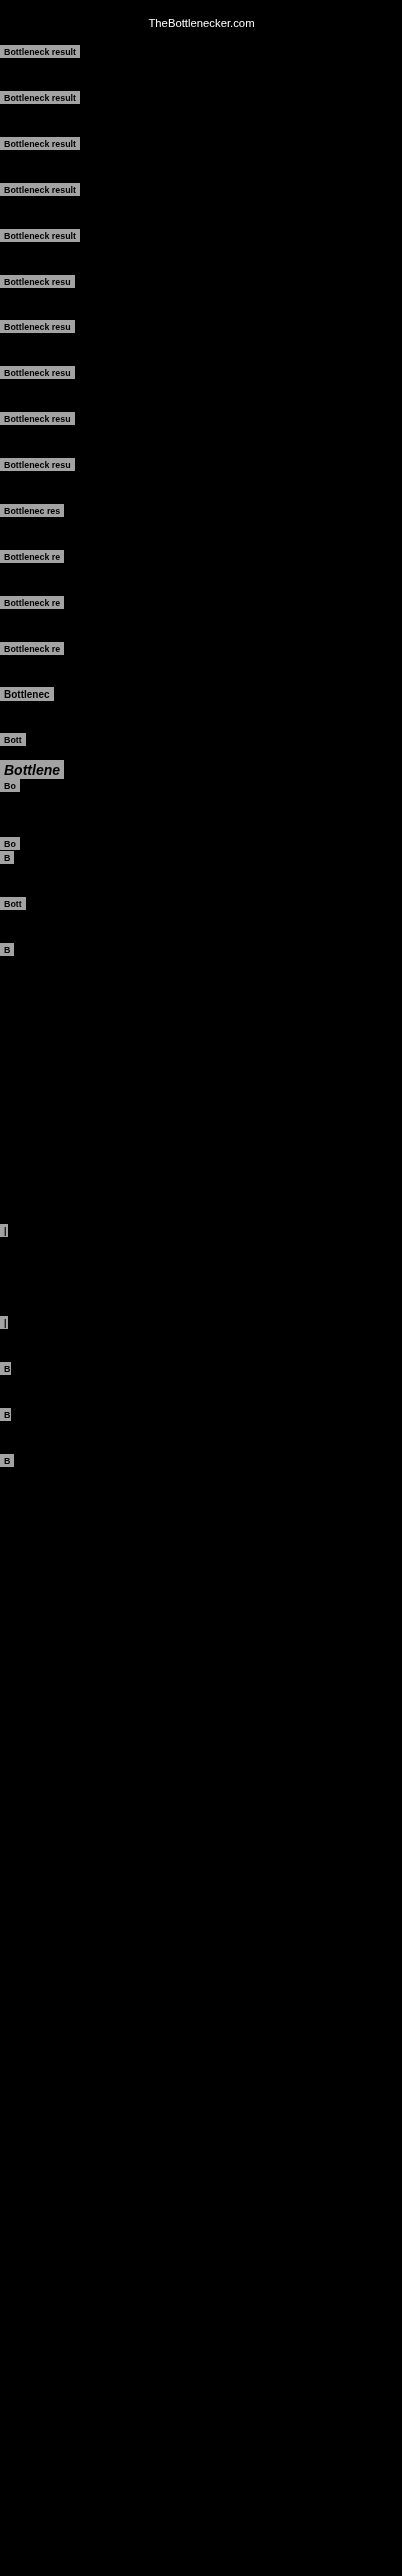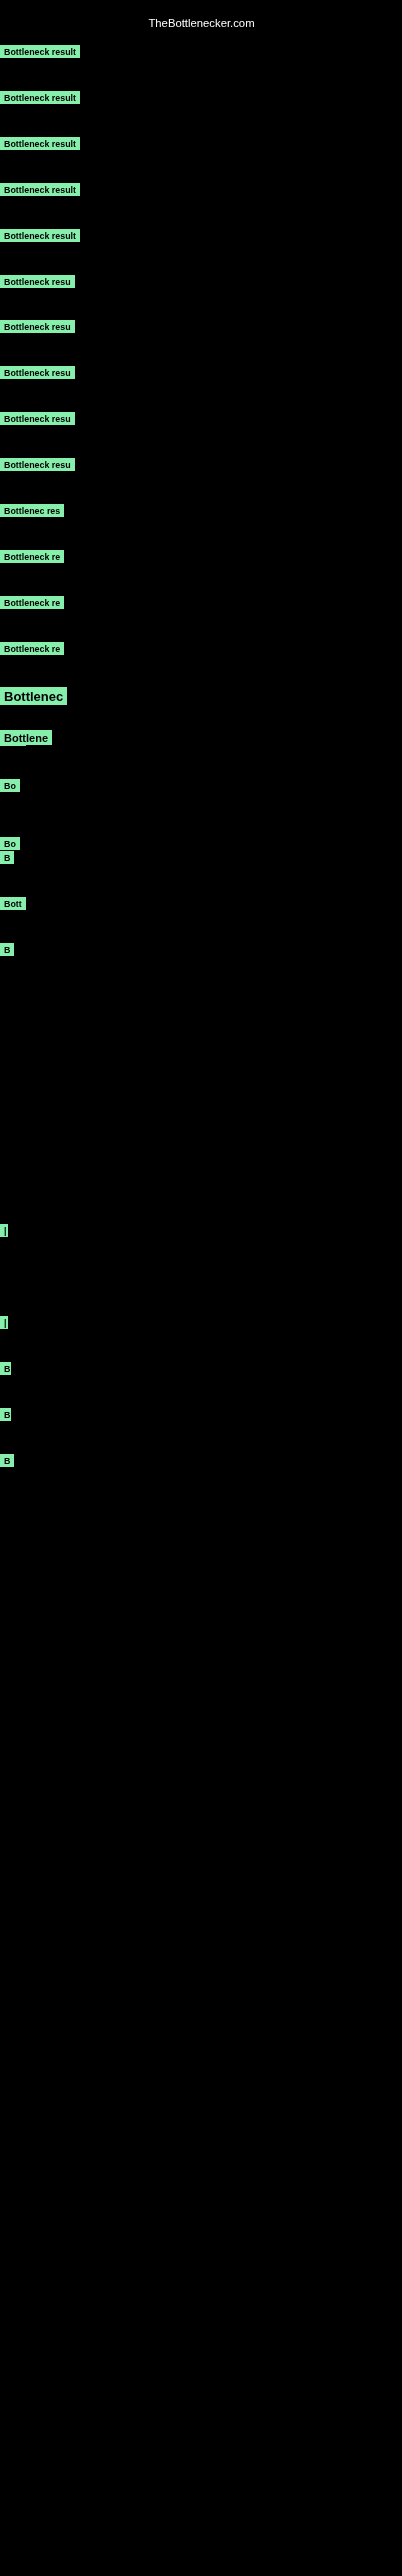--- a/index.html
+++ b/index.html
@@ -23,21 +23,21 @@
       right: 0;
       text-align: center;
       color: #ffffff;
       font-size: 11.3px;
       font-weight: normal;
       margin-top: 11px;
     }
 
     .bottleneck-badge {
       position: absolute;
-      background-color: #86efac;
+      background-color: #a3a3a3;
       color: #000000;
       font-size: 8.9px;
       font-weight: bold;
       padding: 1.6px 4px;
       left: 0;
       display: inline-block;
       white-space: nowrap;
     }
   </style>
 </head>
@@ -52,23 +52,23 @@
 <span class="bottleneck-badge" style="top: 229px; max-width: 114px; overflow: hidden; font-size: 8.9px;">Bottleneck result</span>
 <span class="bottleneck-badge" style="top: 275px; max-width: 111px; overflow: hidden; font-size: 8.9px;">Bottleneck resu</span>
 <span class="bottleneck-badge" style="top: 320px; max-width: 111px; overflow: hidden; font-size: 8.9px;">Bottleneck resu</span>
 <span class="bottleneck-badge" style="top: 366px; max-width: 111px; overflow: hidden; font-size: 8.9px;">Bottleneck resu</span>
 <span class="bottleneck-badge" style="top: 412px; max-width: 109px; overflow: hidden; font-size: 8.9px;">Bottleneck resu</span>
 <span class="bottleneck-badge" style="top: 458px; max-width: 106px; overflow: hidden; font-size: 8.9px;">Bottleneck resu</span>
 <span class="bottleneck-badge" style="top: 504px; max-width: 105px; overflow: hidden; font-size: 8.9px;">Bottlenec res</span>
 <span class="bottleneck-badge" style="top: 550px; max-width: 101px; overflow: hidden; font-size: 8.9px;">Bottleneck re</span>
 <span class="bottleneck-badge" style="top: 596px; max-width: 99px; overflow: hidden; font-size: 8.9px;">Bottleneck re</span>
 <span class="bottleneck-badge" style="top: 642px; max-width: 95px; overflow: hidden; font-size: 8.9px;">Bottleneck re</span>
-<span class="bottleneck-badge" style="top: 687px; max-width: 87px; overflow: hidden; font-size: 13px;">Bottlenec</span>
+<span class="bottleneck-badge" style="top: 687px; max-width: 87px; overflow: hidden; font-size: 10px;">Bottlenec</span>
 <span class="bottleneck-badge" style="top: 733px; max-width: 44px; overflow: hidden; font-size: 8.9px;">Bott</span>
-<span class="bottleneck-badge" style="top: 730px; max-width: 85px; overflow: hidden; font-size: 11px;">Bottlene</span>
+<span class="bottleneck-badge" style="top: 760px; max-width: 85px; overflow: hidden; font-size: 14px; font-style: italic;">Bottlene</span>
 <span class="bottleneck-badge" style="top: 779px; max-width: 32px; overflow: hidden; font-size: 8.9px;">Bo</span>
 <span class="bottleneck-badge" style="top: 837px; max-width: 32px; overflow: hidden; font-size: 8.9px;">Bo</span>
 <span class="bottleneck-badge" style="top: 851px; max-width: 17.7px; overflow: hidden; font-size: 8.9px;">B</span>
 <span class="bottleneck-badge" style="top: 897px; max-width: 42px; overflow: hidden; font-size: 8.9px;">Bott</span>
 <span class="bottleneck-badge" style="top: 943px; max-width: 22.5px; overflow: hidden; font-size: 8.9px;">B</span>
 <span class="bottleneck-badge" style="top: 1224px; max-width: 6.4px; overflow: hidden; font-size: 8.9px;">|</span>
 <span class="bottleneck-badge" style="top: 1316px; max-width: 6.4px; overflow: hidden; font-size: 8.9px;">|</span>
 <span class="bottleneck-badge" style="top: 1362px; max-width: 11.3px; overflow: hidden; font-size: 8.9px;">B</span>
 <span class="bottleneck-badge" style="top: 1408px; max-width: 11.3px; overflow: hidden; font-size: 8.9px;">B</span>
 <span class="bottleneck-badge" style="top: 1454px; max-width: 17.7px; overflow: hidden; font-size: 8.9px;">B</span>

